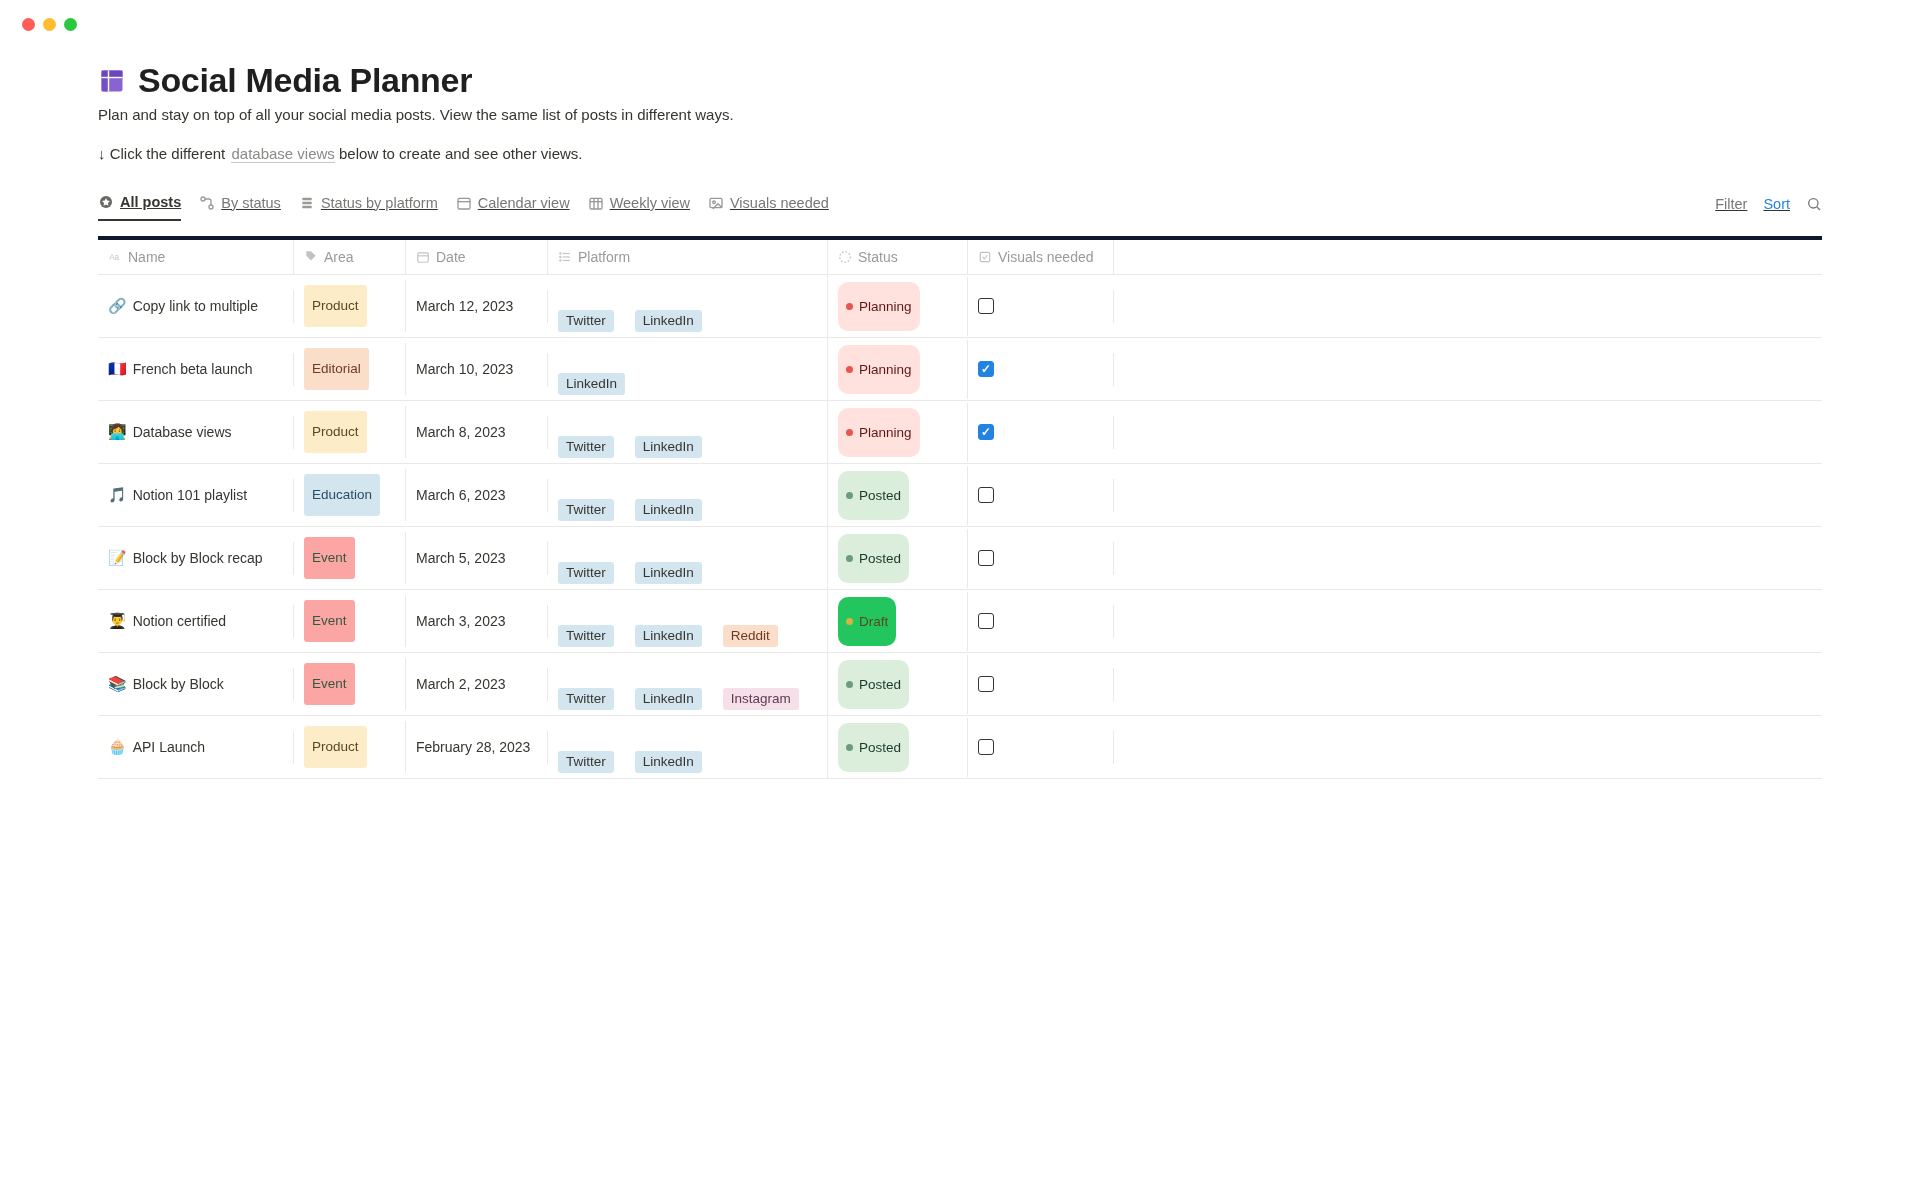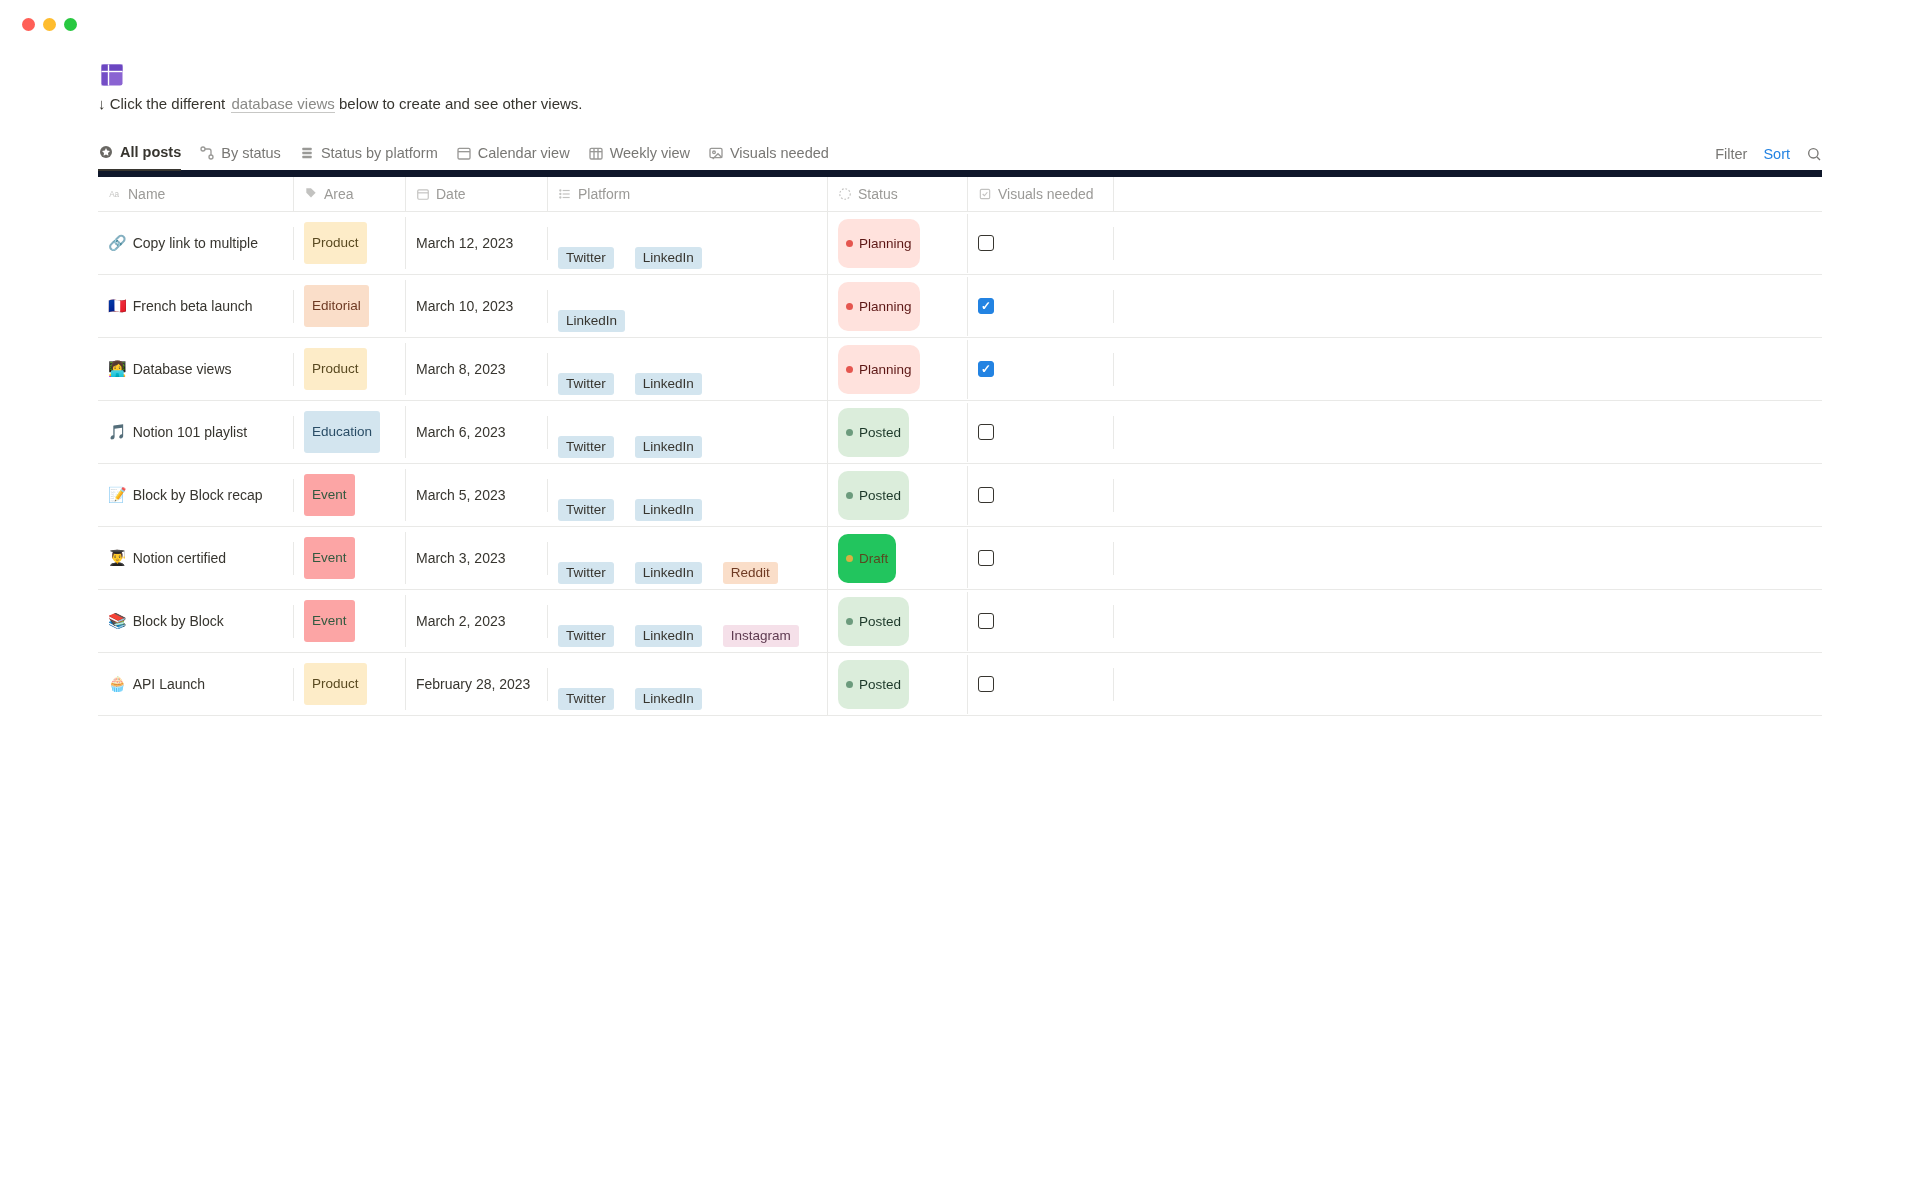--- a/index.html
+++ b/index.html
@@ -61,23 +61,24 @@
   color: #37352f;
   margin-bottom: 26px;
 }
 .hint-arrow { font-weight: 400; margin-right: 2px; margin-top: 44px;}
 .hint-link { color: #8a8a87; border-bottom: 1px solid #c7c7c5; }
 
 
 .tabs-row {
   display: flex;
   align-items: center;
-  border-bottom: 7px solid #0f172a;
-  padding-bottom: 0;
+  border-bottom: 4px solid #0f172a;
+  padding-bottom: 16px;
   position: relative;
+  text-decoration: underline;
 }
 .tabs-left {
   display: flex;
   gap: 18px;
   align-items: center;
 }
 .tab {
   display: flex;
   align-items: center;
   gap: 6px;
@@ -226,22 +227,24 @@
   <div class="title-row">
     <span class="title-icon">
       <svg width="28" height="28" viewBox="0 0 24 24" fill="none">
         <rect x="3" y="3" width="18" height="18" rx="2" fill="#8a63d2"></rect>
         <rect x="3" y="3" width="18" height="6" fill="#6b46c1"></rect>
         <rect x="3" y="9" width="6" height="12" fill="#6b46c1" opacity="0.7"></rect>
         <line x1="3" y1="9" x2="21" y2="9" stroke="#fff" stroke-width="1.2"></line>
         <line x1="9" y1="3" x2="9" y2="21" stroke="#fff" stroke-width="1.2"></line>
       </svg>
     </span>
+    <h1 class="page-title">Social Media Planner</h1>
   </div>
 
+  <p class="subtitle">Plan and stay on top of all your social media posts. View the same list of posts in different ways.</p>
 
   <p class="hint-row">
     <span class="hint-arrow">↓ Click the different </span><span class="hint-link">database views</span><span> below to create and see other views.</span>
   </p>
 
   <div class="tabs-row">
     <div class="tabs-left" id="tabs-left">
         <div class="tab active">
           <span class="tab-ico">
             <svg width="16" height="16" viewBox="0 0 24 24" fill="#37352f">

